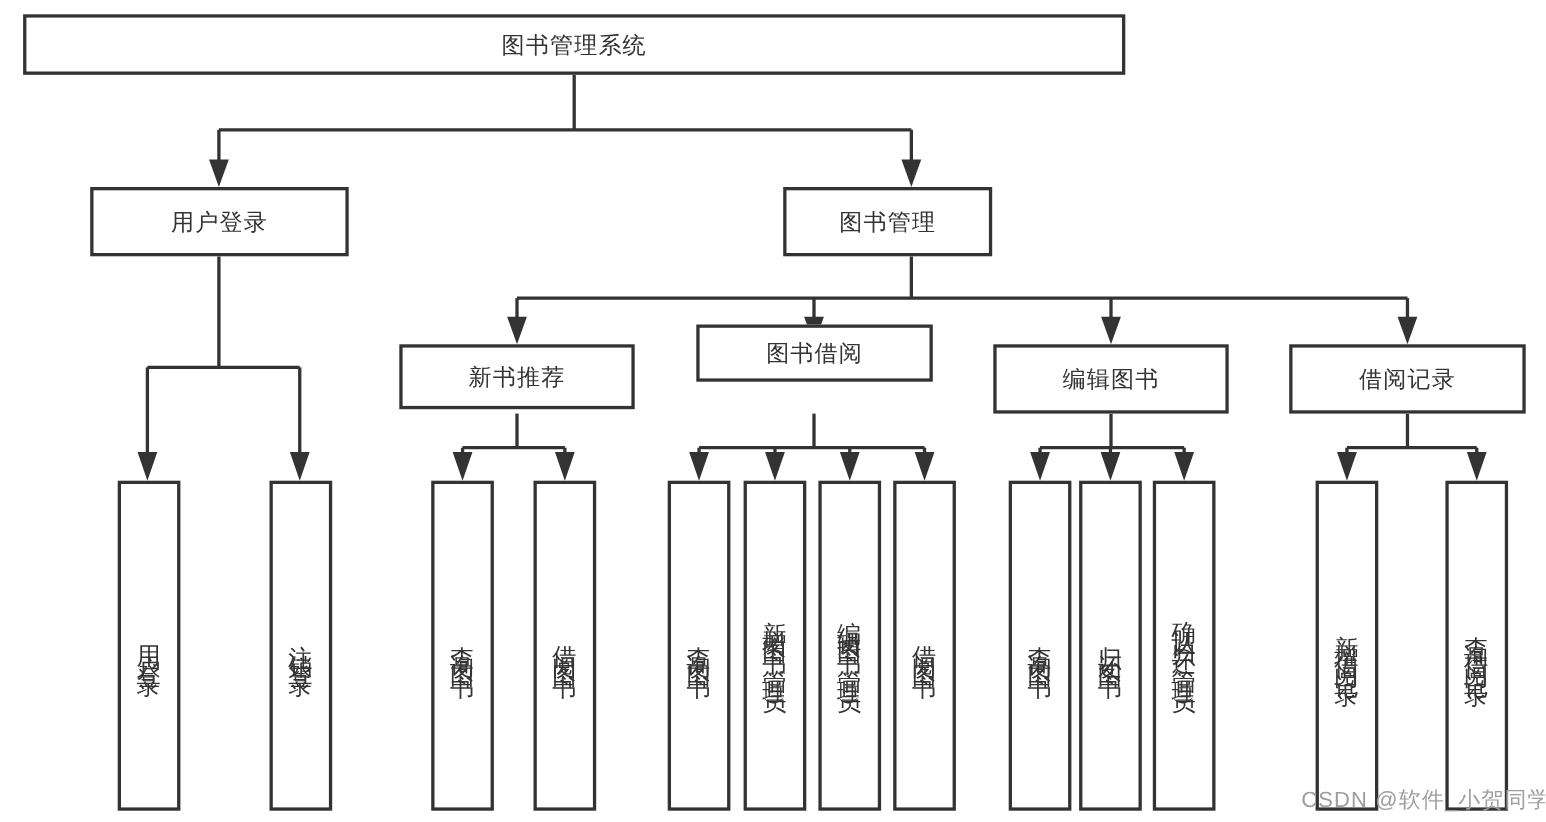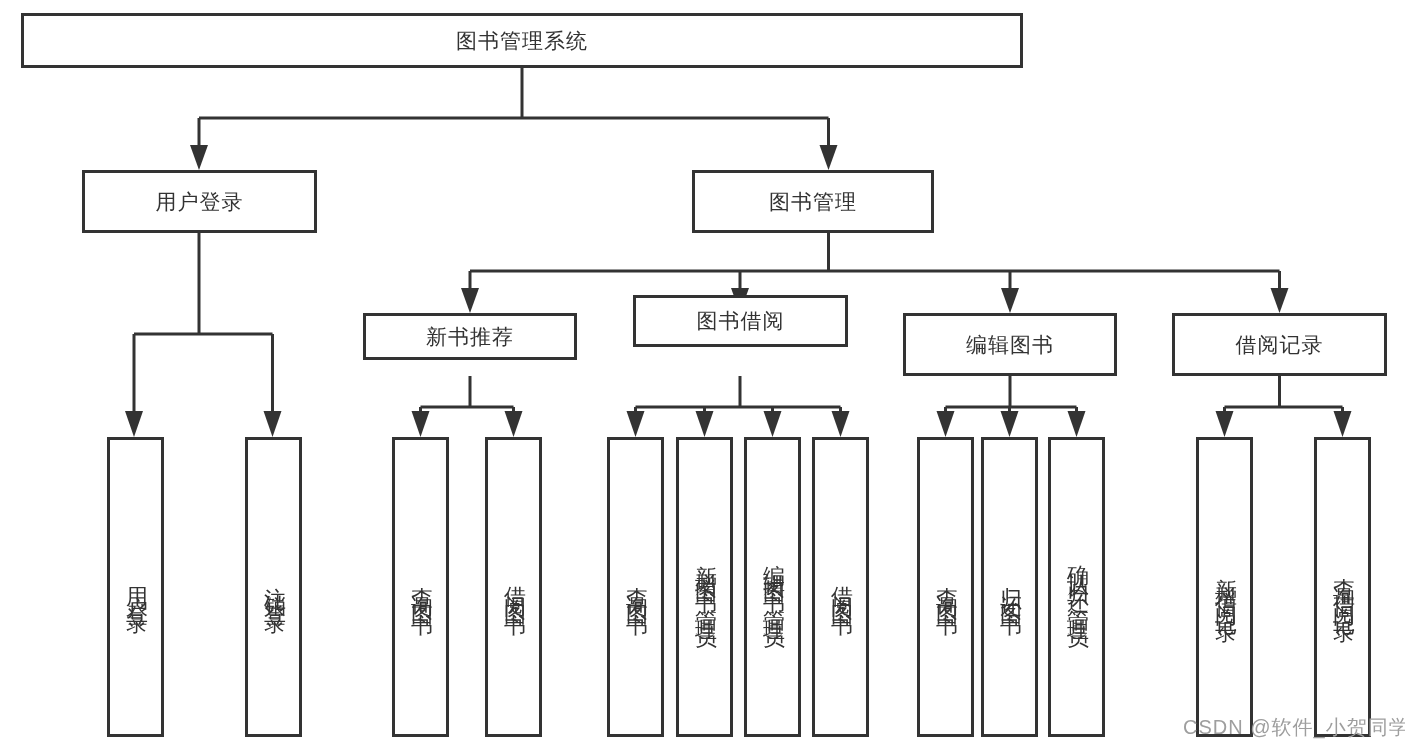--- a/index.html
+++ b/index.html
@@ -19,21 +19,20 @@
   #connectors{position:absolute;left:0;top:0;z-index:1;}
   #connectors path{stroke:var(--line);stroke-width:3;fill:none;}
   #connectors polygon{fill:var(--line);stroke:none;}
   .box{
     position:absolute;
     box-sizing:border-box;
     border:3px solid var(--line);
     background:var(--background);
     color:var(--text);
     z-index:2;
-    font-family:Liberation Mono, monospace;
   }
   .hbox{
     display:flex;align-items:center;justify-content:center;
     font-size:21px;
     letter-spacing:1px;
     white-space:nowrap;
   }
   .vbox{
     width:57px;height:300px;top:437px;
     writing-mode:vertical-lr;
@@ -129,23 +128,23 @@
       <path d="M1224.5,407 V414"></path>
       <polygon points="1215.5,411 1233.5,411 1224.5,437"></polygon>
       <path d="M1342.5,407 V414"></path>
       <polygon points="1333.5,411 1351.5,411 1342.5,437"></polygon>
     </g>
   </svg>
 
   <div class="box hbox" style="left:21px;top:13px;width:1002px;height:55px">图书管理系统</div>
 
   <div class="box hbox" style="left:82px;top:170px;width:235px;height:63px">用户登录</div>
-  <div class="box hbox" style="left:692px;top:170px;width:242px;height:63px">图书管理</div>
+  <div class="box hbox" style="left:712px;top:170px;width:190px;height:63px">图书管理</div>
 
-  <div class="box hbox" style="left:363px;top:313px;width:214px;height:47px">新书推荐</div>
+  <div class="box hbox" style="left:363px;top:313px;width:214px;height:59px">新书推荐</div>
   <div class="box hbox" style="left:633px;top:295px;width:215px;height:52px">图书借阅</div>
   <div class="box hbox" style="left:903px;top:313px;width:214px;height:63px">编辑图书</div>
   <div class="box hbox" style="left:1172px;top:313px;width:215px;height:63px">借阅记录</div>
 
   <div class="box vbox" style="left:107px">用户登录</div>
   <div class="box vbox" style="left:245px">注销登录</div>
 
   <div class="box vbox" style="left:392px">查询图书</div>
   <div class="box vbox" style="left:485px">借阅图书</div>
 

